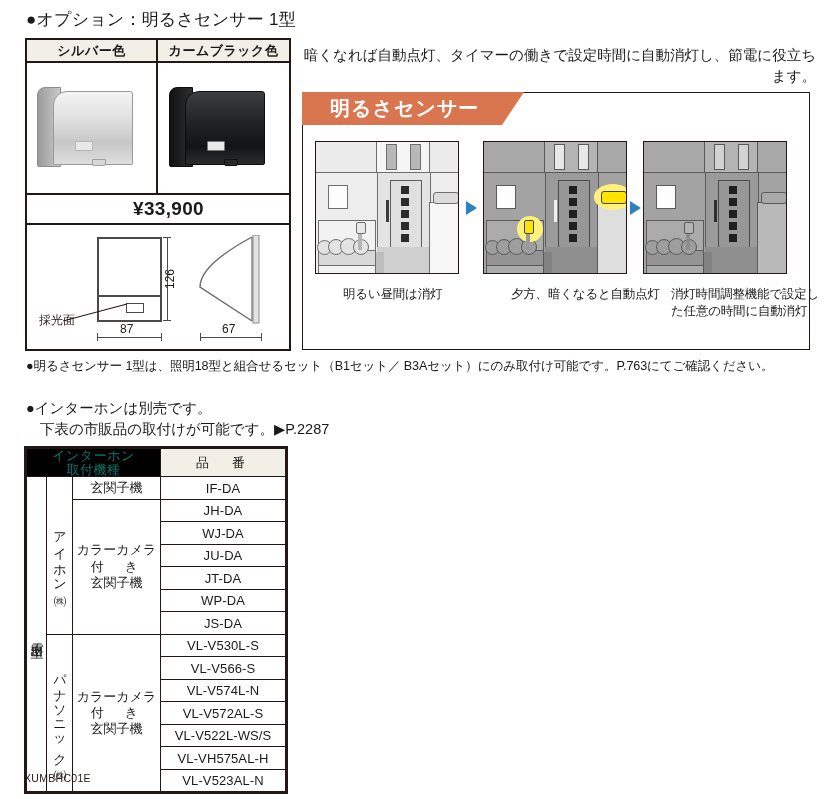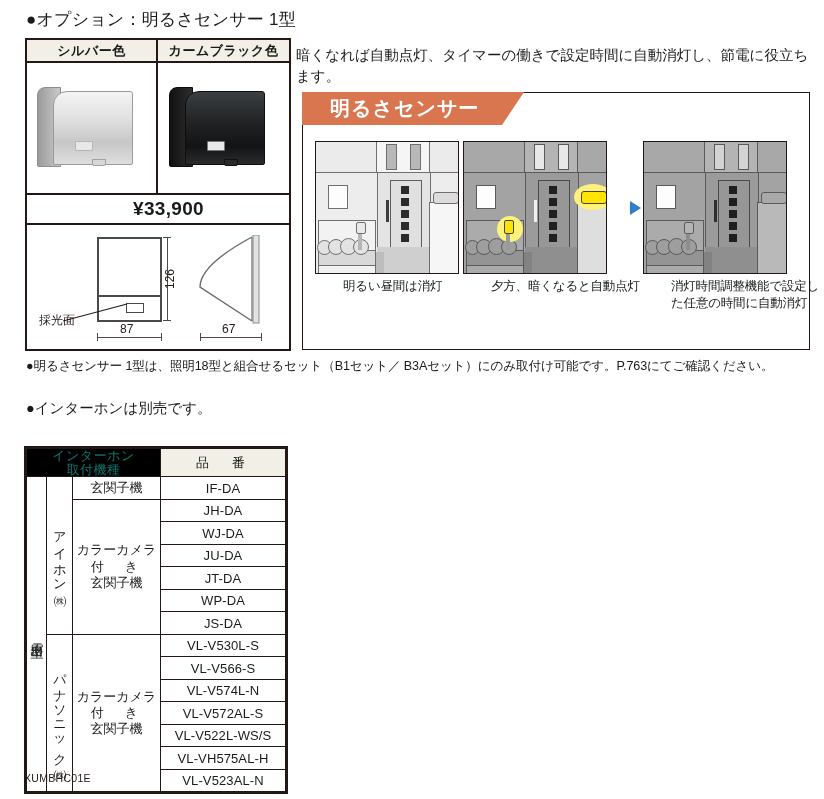--- a/index.html
+++ b/index.html
@@ -95,20 +95,21 @@
   .dim-line { position: absolute; background: #4a4a4a; }
   .dim-txt { position: absolute; font-size: 11px; color: #231815; }
   .dim-txt.vert { transform: rotate(-90deg); transform-origin: left top; }
 
   
   #desc-text {
     left: 296px; top: 45px;
     width: 520px;
     font-size: 14.5px;
     line-height: 1.45;
+    text-align: right;
   }
 
   #image-box {
     left: 302px; top: 92px;
     width: 508px; height: 258px;
     border: 1.5px solid #231815;
     box-sizing: border-box;
     background: #fff;
   }
   #banner {
@@ -129,21 +130,21 @@
 
   .step { position: absolute; top: 48px; }
   .step-art {
     width: 144px; height: 133px;
     border: 1.5px solid #231815;
     box-sizing: border-box;
     position: relative;
     overflow: hidden;
   }
   .step-cap {
-    margin-top: 4px;
+    margin-top: 12px;
     font-size: 12.5px;
     line-height: 1.32;
     width: 150px;
     letter-spacing: -0.2px;
     padding-left: 28px;
   }
   .arrow {
     position: absolute;
     top: 108px;
     width: 0; height: 0;
@@ -347,21 +348,21 @@
       <div class="ip" style="left:37px;top:97px;width:14px;height:14px;border-radius:50%;background:#e3e3e3;border:1.2px solid #6f6f6f;"></div>
 
       <div class="ip" style="left:42px;top:86px;width:4px;height:22px;background:#b6b6b6;"></div>
       <div class="ip" style="left:40px;top:80px;width:8px;height:10px;background:#e9e9e9;border:1.2px solid #6f6f6f;border-radius:2px;"></div>
     </div>
     <div class="step-cap">明るい昼間は消灯</div>
   </div>
 
   <div class="arrow" style="left:163px;"></div>
 
-  <div class="step" style="left:160px;">
+  <div class="step" style="left:180px;">
     <div class="step-art">
       <div class="ip" style="left:0;top:0;width:144px;height:30px;background:#a8a8a8;"></div>
       <div class="ip" style="left:60px;top:0;width:52px;height:30px;background:#b4b4b4;border-left:1.2px solid #5a5a5a;border-right:1.2px solid #5a5a5a;"></div>
       <div class="ip" style="left:70px;top:2px;width:9px;height:24px;background:#e8e8e8;border:1.2px solid #5a5a5a;"></div>
       <div class="ip" style="left:94px;top:2px;width:9px;height:24px;background:#e8e8e8;border:1.2px solid #5a5a5a;"></div>
       <div class="ip" style="left:0;top:30px;width:144px;height:1.4px;background:#5a5a5a;"></div>
       <div class="ip" style="left:0;top:31px;width:144px;height:100px;background:#a3a3a3;"></div>
       <div class="ip" style="left:12px;top:43px;width:18px;height:22px;background:#fdfdfd;border:1.2px solid #5a5a5a;"></div>
       <div class="ip" style="left:61px;top:31px;width:52px;height:100px;background:#9b9b9b;border-left:1.3px solid #5a5a5a;border-right:1.3px solid #5a5a5a;"></div>
       <div class="ip" style="left:74px;top:38px;width:30px;height:78px;background:#979797;border:1.3px solid #4a4a4a;"></div>
@@ -424,20 +425,21 @@
       <div class="ip" style="left:40px;top:80px;width:8px;height:10px;background:#b5b5b5;border:1.2px solid #5a5a5a;border-radius:2px;"></div>
     </div>
     <div class="step-cap">消灯時間調整機能で設定した任意の時間に自動消灯</div>
   </div>
 </div>
 
 <div class="abs" id="note-sensor">●明るさセンサー 1型は、照明18型と組合せるセット（B1セット／ B3Aセット）にのみ取付け可能です。P.763にてご確認ください。</div>
 
 <div class="abs" id="intercom-head">
   <div>●インターホンは別売です。</div>
+  <div class="l2">下表の市販品の取付けが可能です。▶P.2287</div>
 </div>
 
 <div class="abs" id="intercom-table">
   <table>
     <colgroup>
       <col style="width:20px">
         <col style="width:26px">
         <col style="width:88px">
         <col style="width:125px">
     </colgroup>

